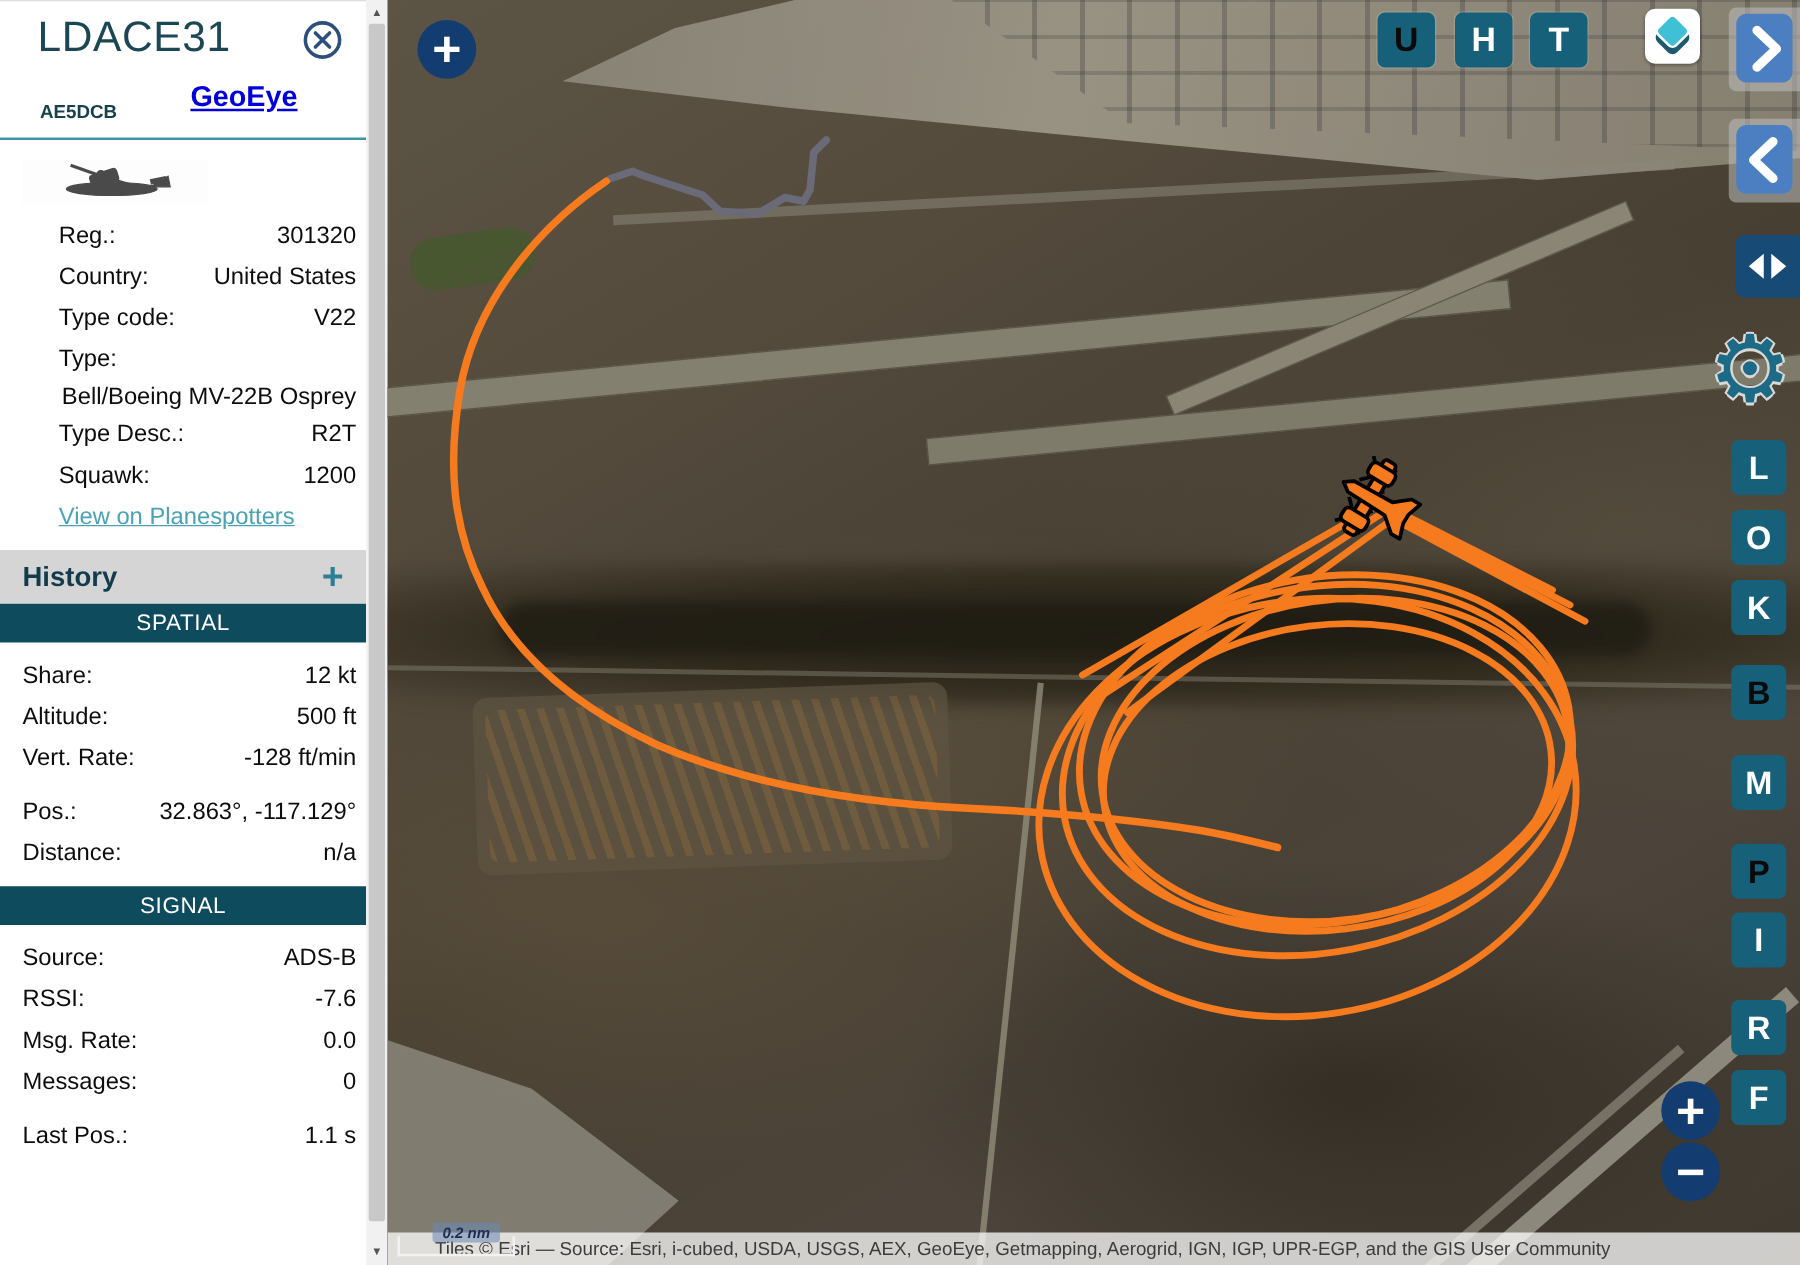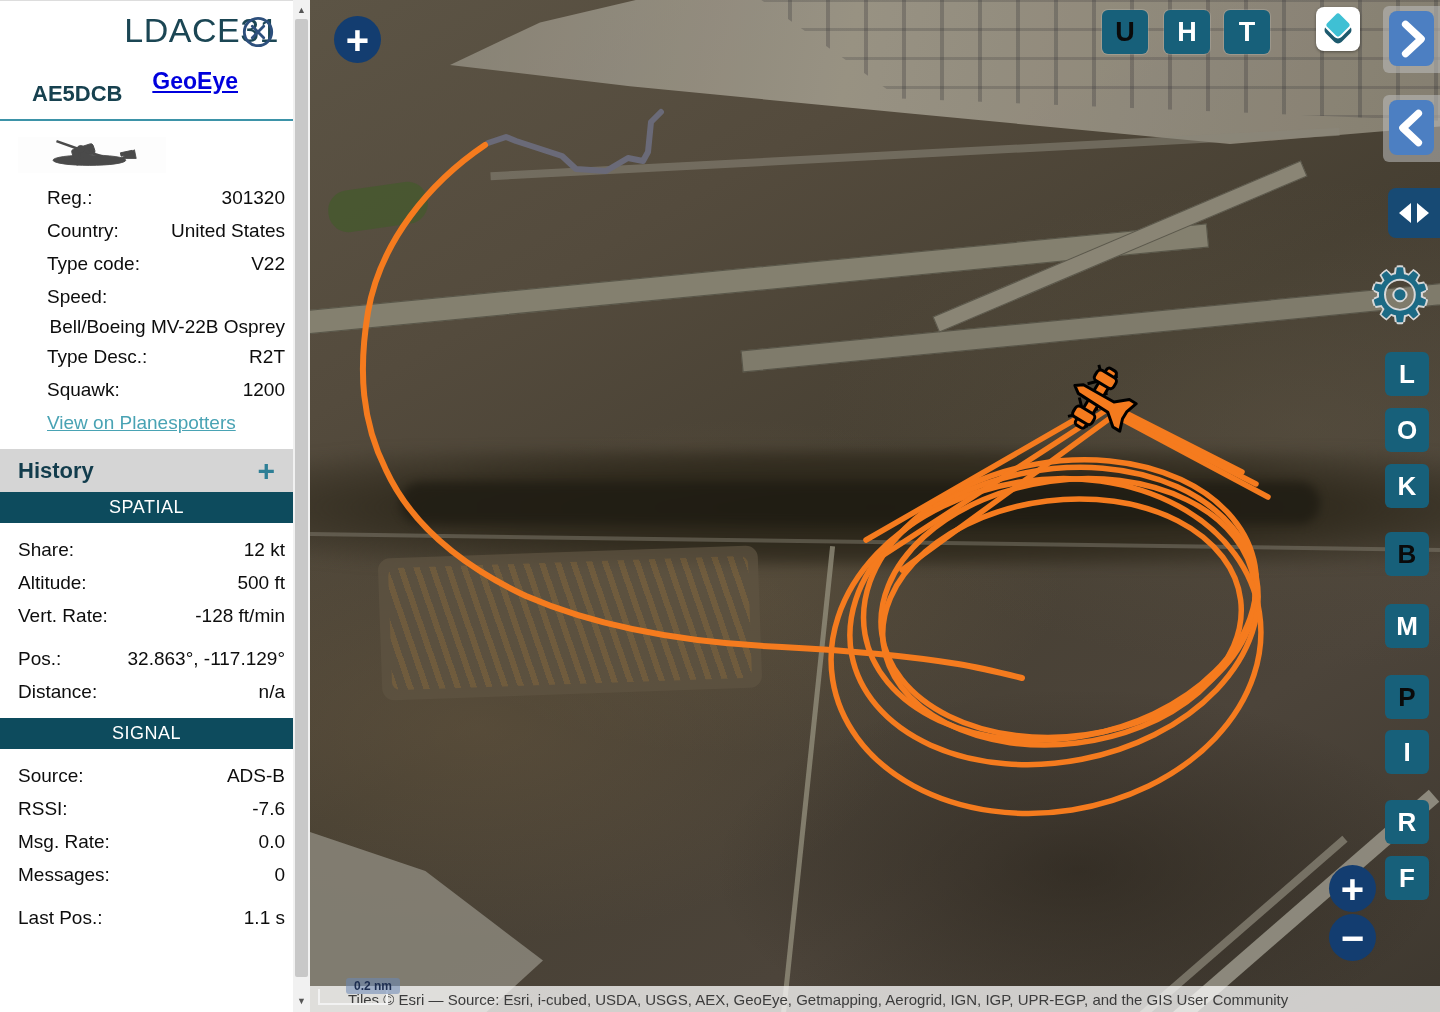--- a/index.html
+++ b/index.html
@@ -4,24 +4,24 @@
 <style>
   * { margin:0; padding:0; box-sizing:border-box; }
   html,body { width:1440px; height:1012px; overflow:hidden; background:#fff;
     font-family:"Liberation Sans", sans-serif; }
   .app { position:relative; width:1440px; height:1012px; }
 
   
   .sidebar { position:absolute; left:0; top:0; width:293px; height:1012px;
     background:#fff; overflow:hidden; border-top:1px solid #ddd; }
   .hdr { padding:10px 14px 0 30px; position:relative; }
-  .title { font-size:34px; color:#1b4654; letter-spacing:0.5px;text-align:right; }
+  .title { font-size:34px; color:#1b4654; letter-spacing:0.5px; }
   .close-btn { position:absolute; right:18px; top:14px; width:34px; height:34px; cursor:pointer; }
   .hdr2 { display:flex; align-items:center; padding:6px 55px 0 32px; justify-content:space-between; }
-  .hexid { font-size:22px; font-weight:bold; color:#17414f;margin-top:25px; }
+  .hexid { font-size:15px; font-weight:bold; color:#17414f;margin-top:25px; }
   .share { font-size:23px; font-weight:bold; color:#0000dd; text-decoration:underline; cursor:pointer; }
   .divider { border-bottom:2px solid #3d93a8; margin-top:12px; }
   .thumb { margin:16px 0 4px 18px; width:148px; height:36px; background:#fdfdfd; display:flex; align-items:center; justify-content:center; }
   .info { padding:4px 8px 0 18px;margin-left:29px; }
   .row { display:flex; justify-content:space-between; font-size:19px; color:#0d0d0d; line-height:33px; }
   .row .lbl { white-space:nowrap; }
   .row .val { text-align:right; white-space:nowrap; }
   .type-val { font-size:19px; color:#0d0d0d; text-align:right; line-height:27px; padding-right:0; }
   .ps-link { font-size:19px; color:#49a3b4; text-decoration:underline; line-height:33px; cursor:pointer; display:inline-block;text-align:center; }
   .history-bar { margin-top:10px; background:#d5d5d5; height:43px; display:flex; align-items:center;
@@ -104,22 +104,22 @@
     display:flex; align-items:center; justify-content:center; gap:3px; cursor:pointer; }
   .gear-btn { right:8px; top:258px; width:64px; height:76px; display:flex; align-items:center; justify-content:center;
     cursor:pointer; font-size:74px; color:#1c6a85;
     text-shadow:-2px 0 #d8d8d8, 2px 0 #d8d8d8, 0 -2px #d8d8d8, 0 2px #d8d8d8; line-height:1; }
   .ltr-btn { position:absolute; right:11px; width:44px; height:44px; background:#17607a; border-radius:6px;
     color:#fff; font-size:26px; font-weight:bold; display:flex; align-items:center; justify-content:center; cursor:pointer; }
   .ltr-btn.dark { color:#0a0a0a; }
 
   .attrib { position:absolute; left:0; right:0; bottom:0; height:26px; background:rgba(255,255,255,.75);
     z-index:5; display:flex; align-items:center; padding-left:38px; font-size:15px; color:#3c3c3c; white-space:nowrap; overflow:hidden; }
-  .scale { position:absolute; left:8px; bottom:7px; width:70px; height:16px; z-index:6;
-    border-left:2px solid #f2f2f2; border-right:2px solid #f2f2f2; border-bottom:2px solid #f2f2f2; }
+  .scale { position:absolute; left:8px; bottom:7px; width:94px; height:16px; z-index:6;
+    border-left:2px solid #f2f2f2; border-right:2px solid #f2f2f2; border-bottom:2px solid #f2f2f2;font-style:italic; }
   .scale-label { position:absolute; left:26px; top:-11px; background:rgba(105,135,180,.55); color:#1d2d50;
     font-size:12px; font-weight:bold; padding:1px 8px; border-radius:3px; white-space:nowrap; }
 </style>
 </head>
 <body>
 
 <div class="app">
 
   <div class="sidebar">
     <div class="hdr">
@@ -159,21 +159,21 @@
         </div>
       <div class="row">
           <span class="lbl">Country:</span>
           <span class="val">United States</span>
         </div>
       <div class="row">
           <span class="lbl">Type code:</span>
           <span class="val">V22</span>
         </div>
       <div class="row">
-          <span class="lbl">Speed:</span>
+          <span class="lbl">Type:</span>
         </div>
       <div class="type-val">Bell/Boeing MV-22B Osprey</div>
       <div class="row">
           <span class="lbl">Type Desc.:</span>
           <span class="val">R2T</span>
         </div>
       <div class="row">
           <span class="lbl">Squawk:</span>
           <span class="val">1200</span>
         </div>

